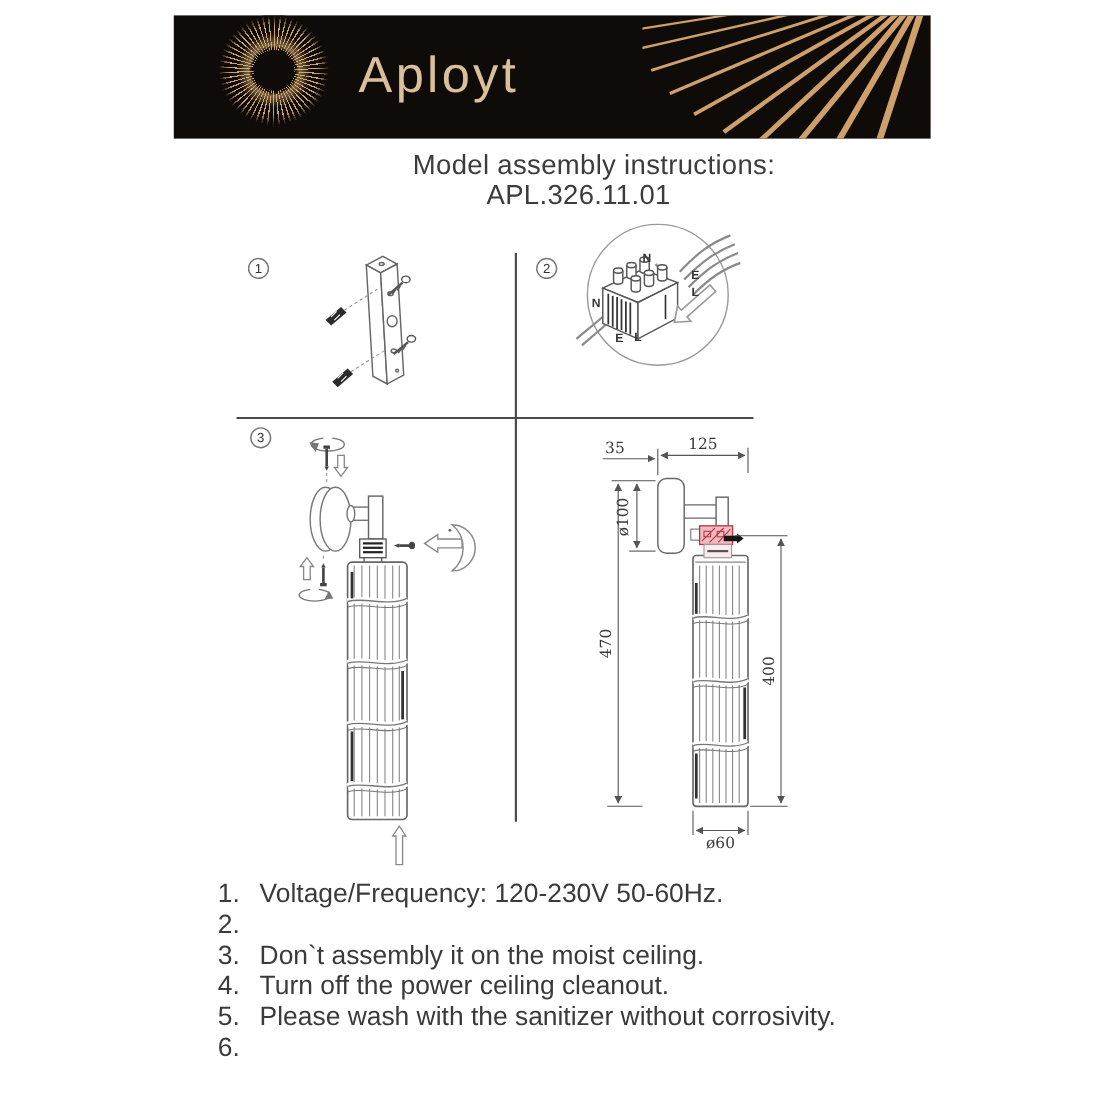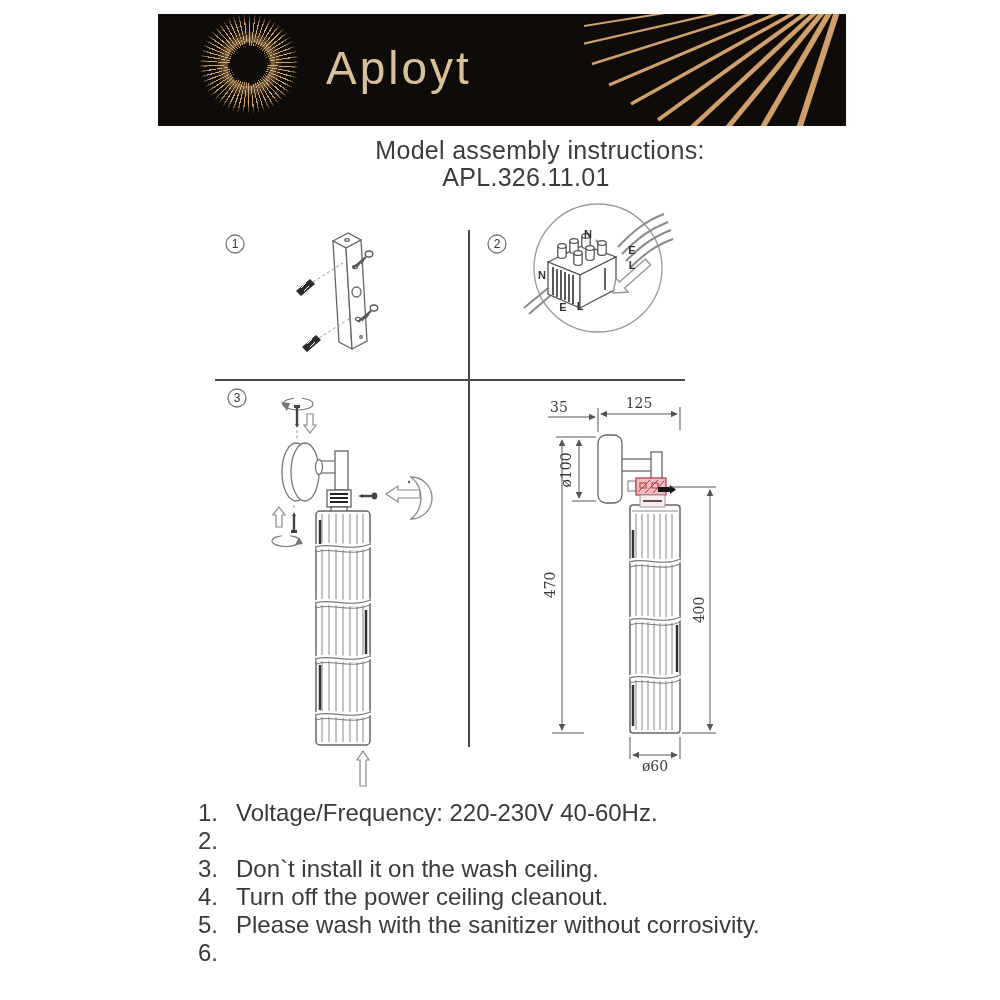--- a/index.html
+++ b/index.html
@@ -322,28 +322,28 @@
     <text class="dim" text-anchor="middle" transform="translate(571,470) rotate(-90)">ø100</text>
     <text class="dim" text-anchor="middle" transform="translate(555,585) rotate(-90)">470</text>
     <text class="dim" text-anchor="middle" transform="translate(704,610) rotate(-90)">400</text>
     <text class="dim" x="655" y="771" text-anchor="middle">ø60</text>
   </g>
 </svg>
 
 <div class="instructions">
   <div class="li">
     <span class="num">1.</span>
-    <span class="txt">Voltage/Frequency: 220-230V 40-60Hz.</span>
+    <span class="txt">Voltage/Frequency: 120-230V 50-60Hz.</span>
   </div>
   <div class="li">
     <span class="num">2.</span>
   </div>
   <div class="li">
     <span class="num">3.</span>
-    <span class="txt">Don`t install it on the wash ceiling.</span>
+    <span class="txt">Don`t assembly it on the moist ceiling.</span>
   </div>
   <div class="li">
     <span class="num">4.</span>
     <span class="txt">Turn off the power ceiling cleanout.</span>
   </div>
   <div class="li">
     <span class="num">5.</span>
     <span class="txt">Please wash with the sanitizer without corrosivity.</span>
   </div>
   <div class="li">

